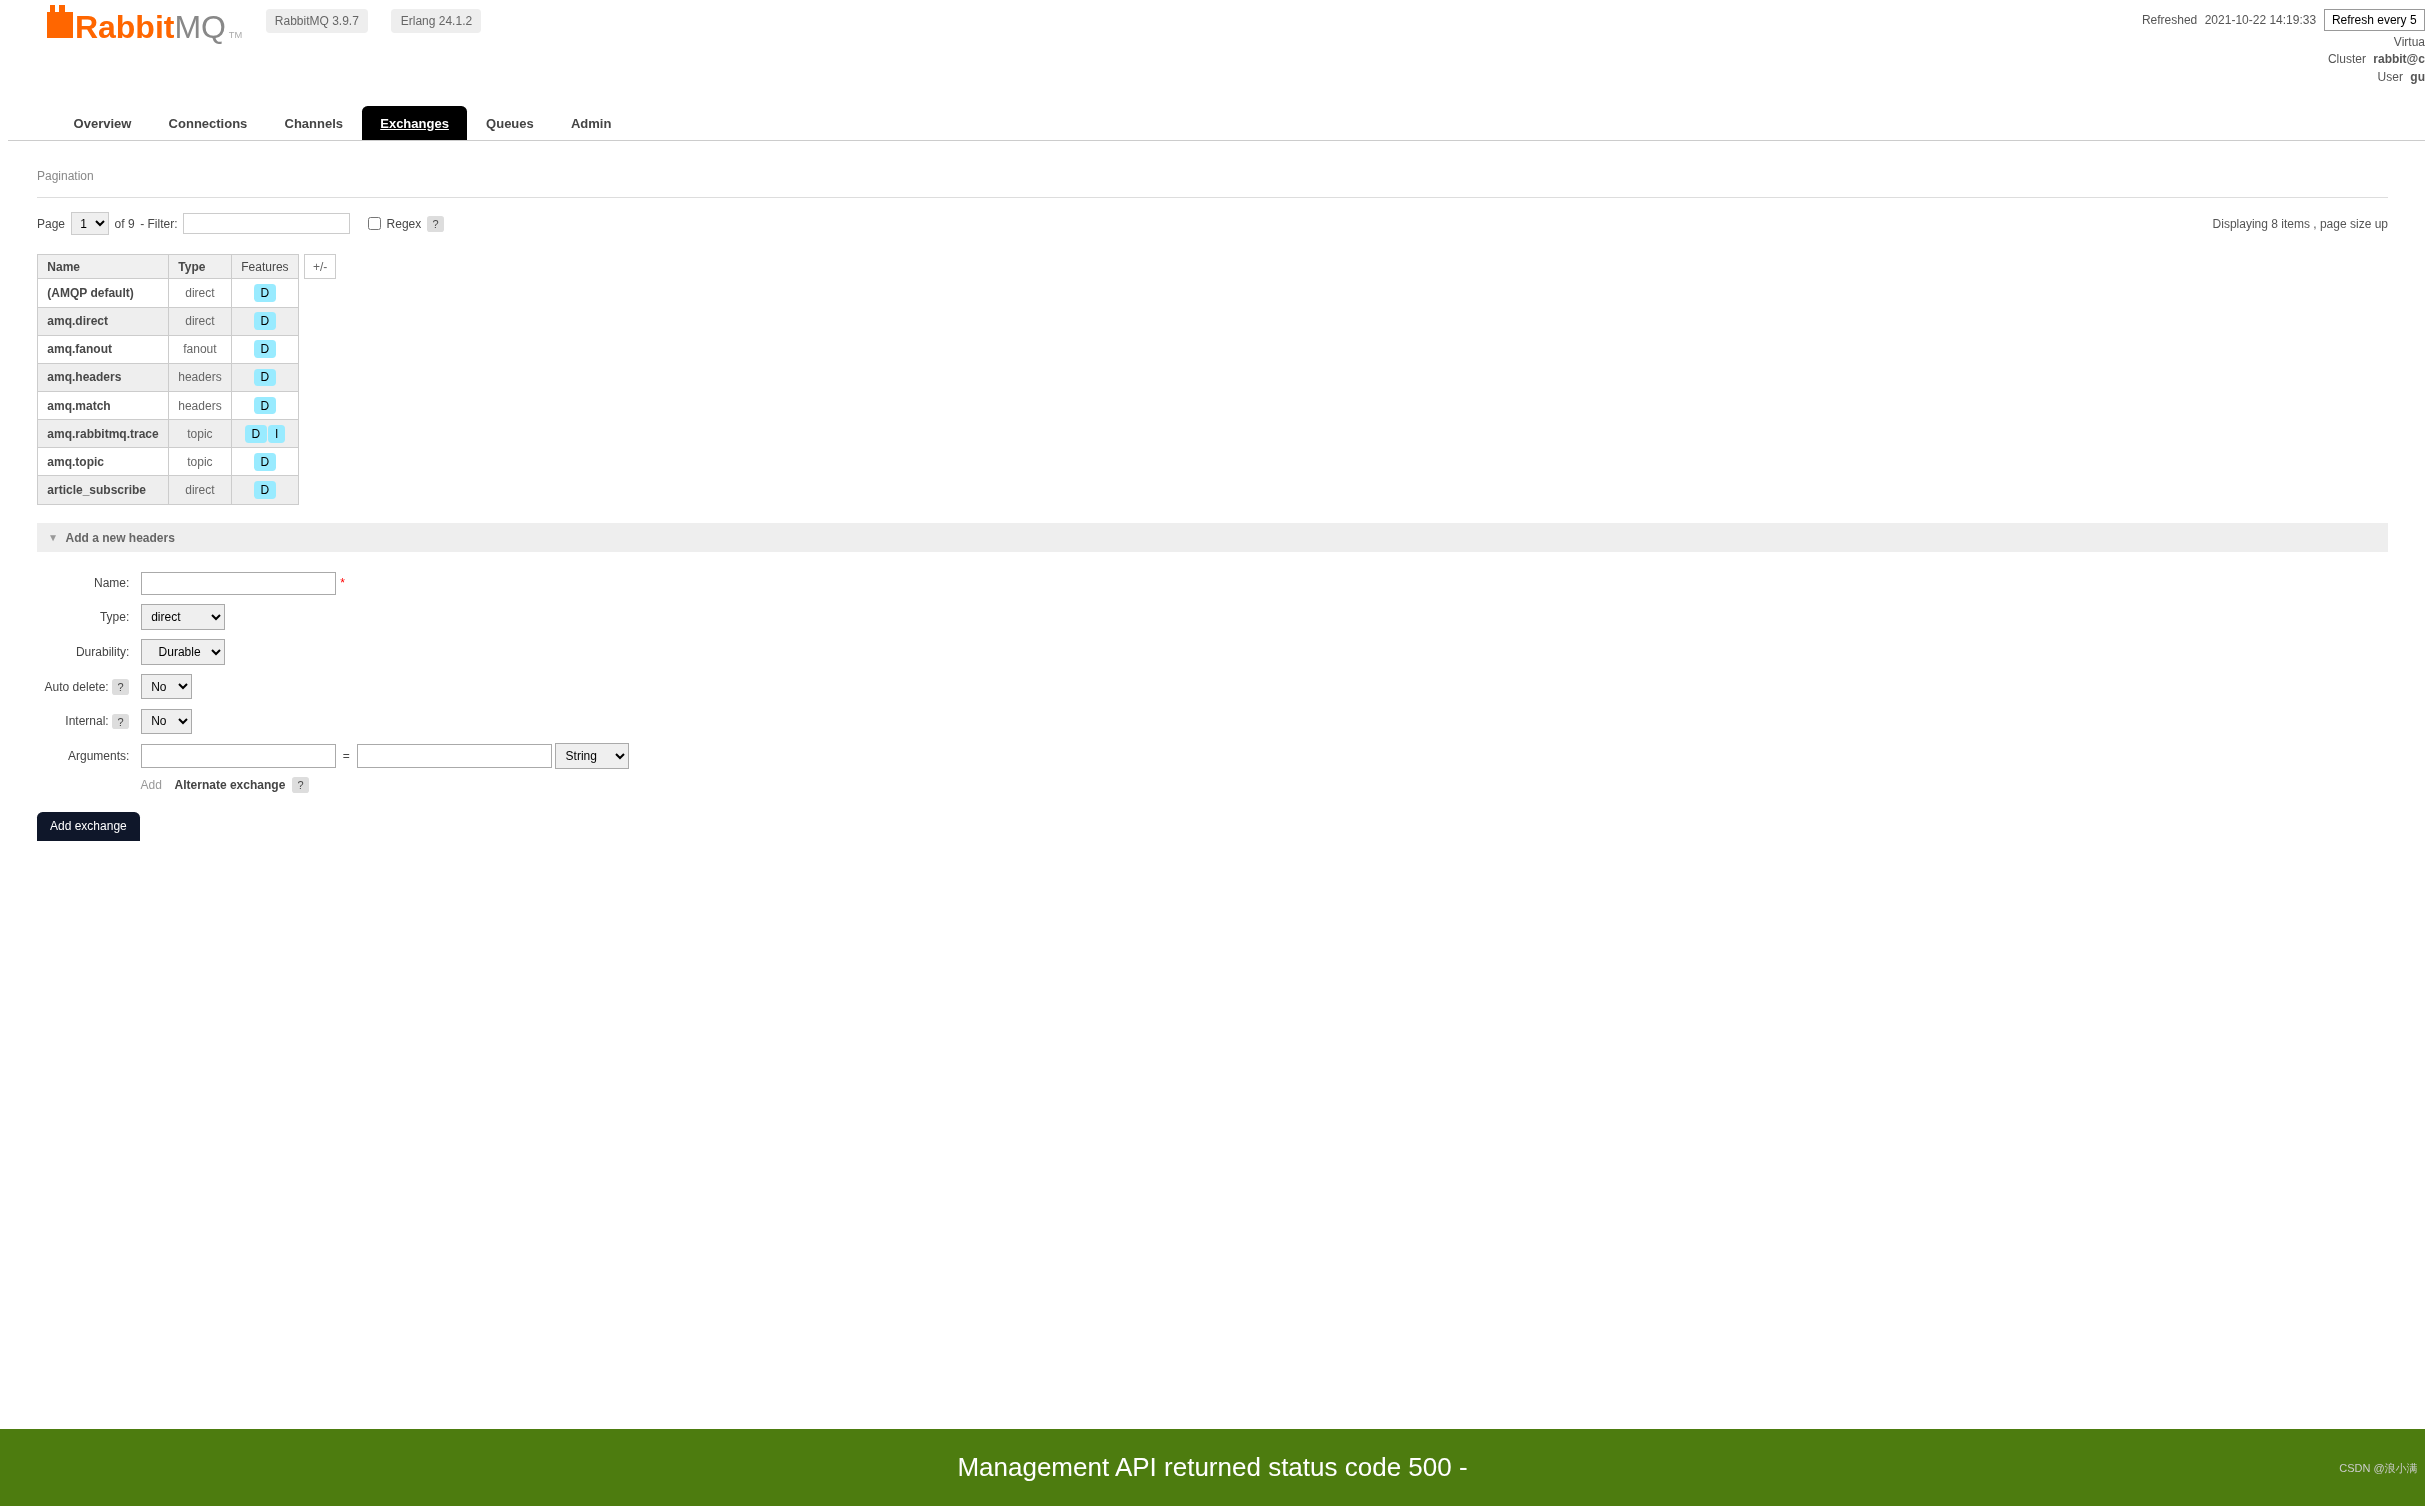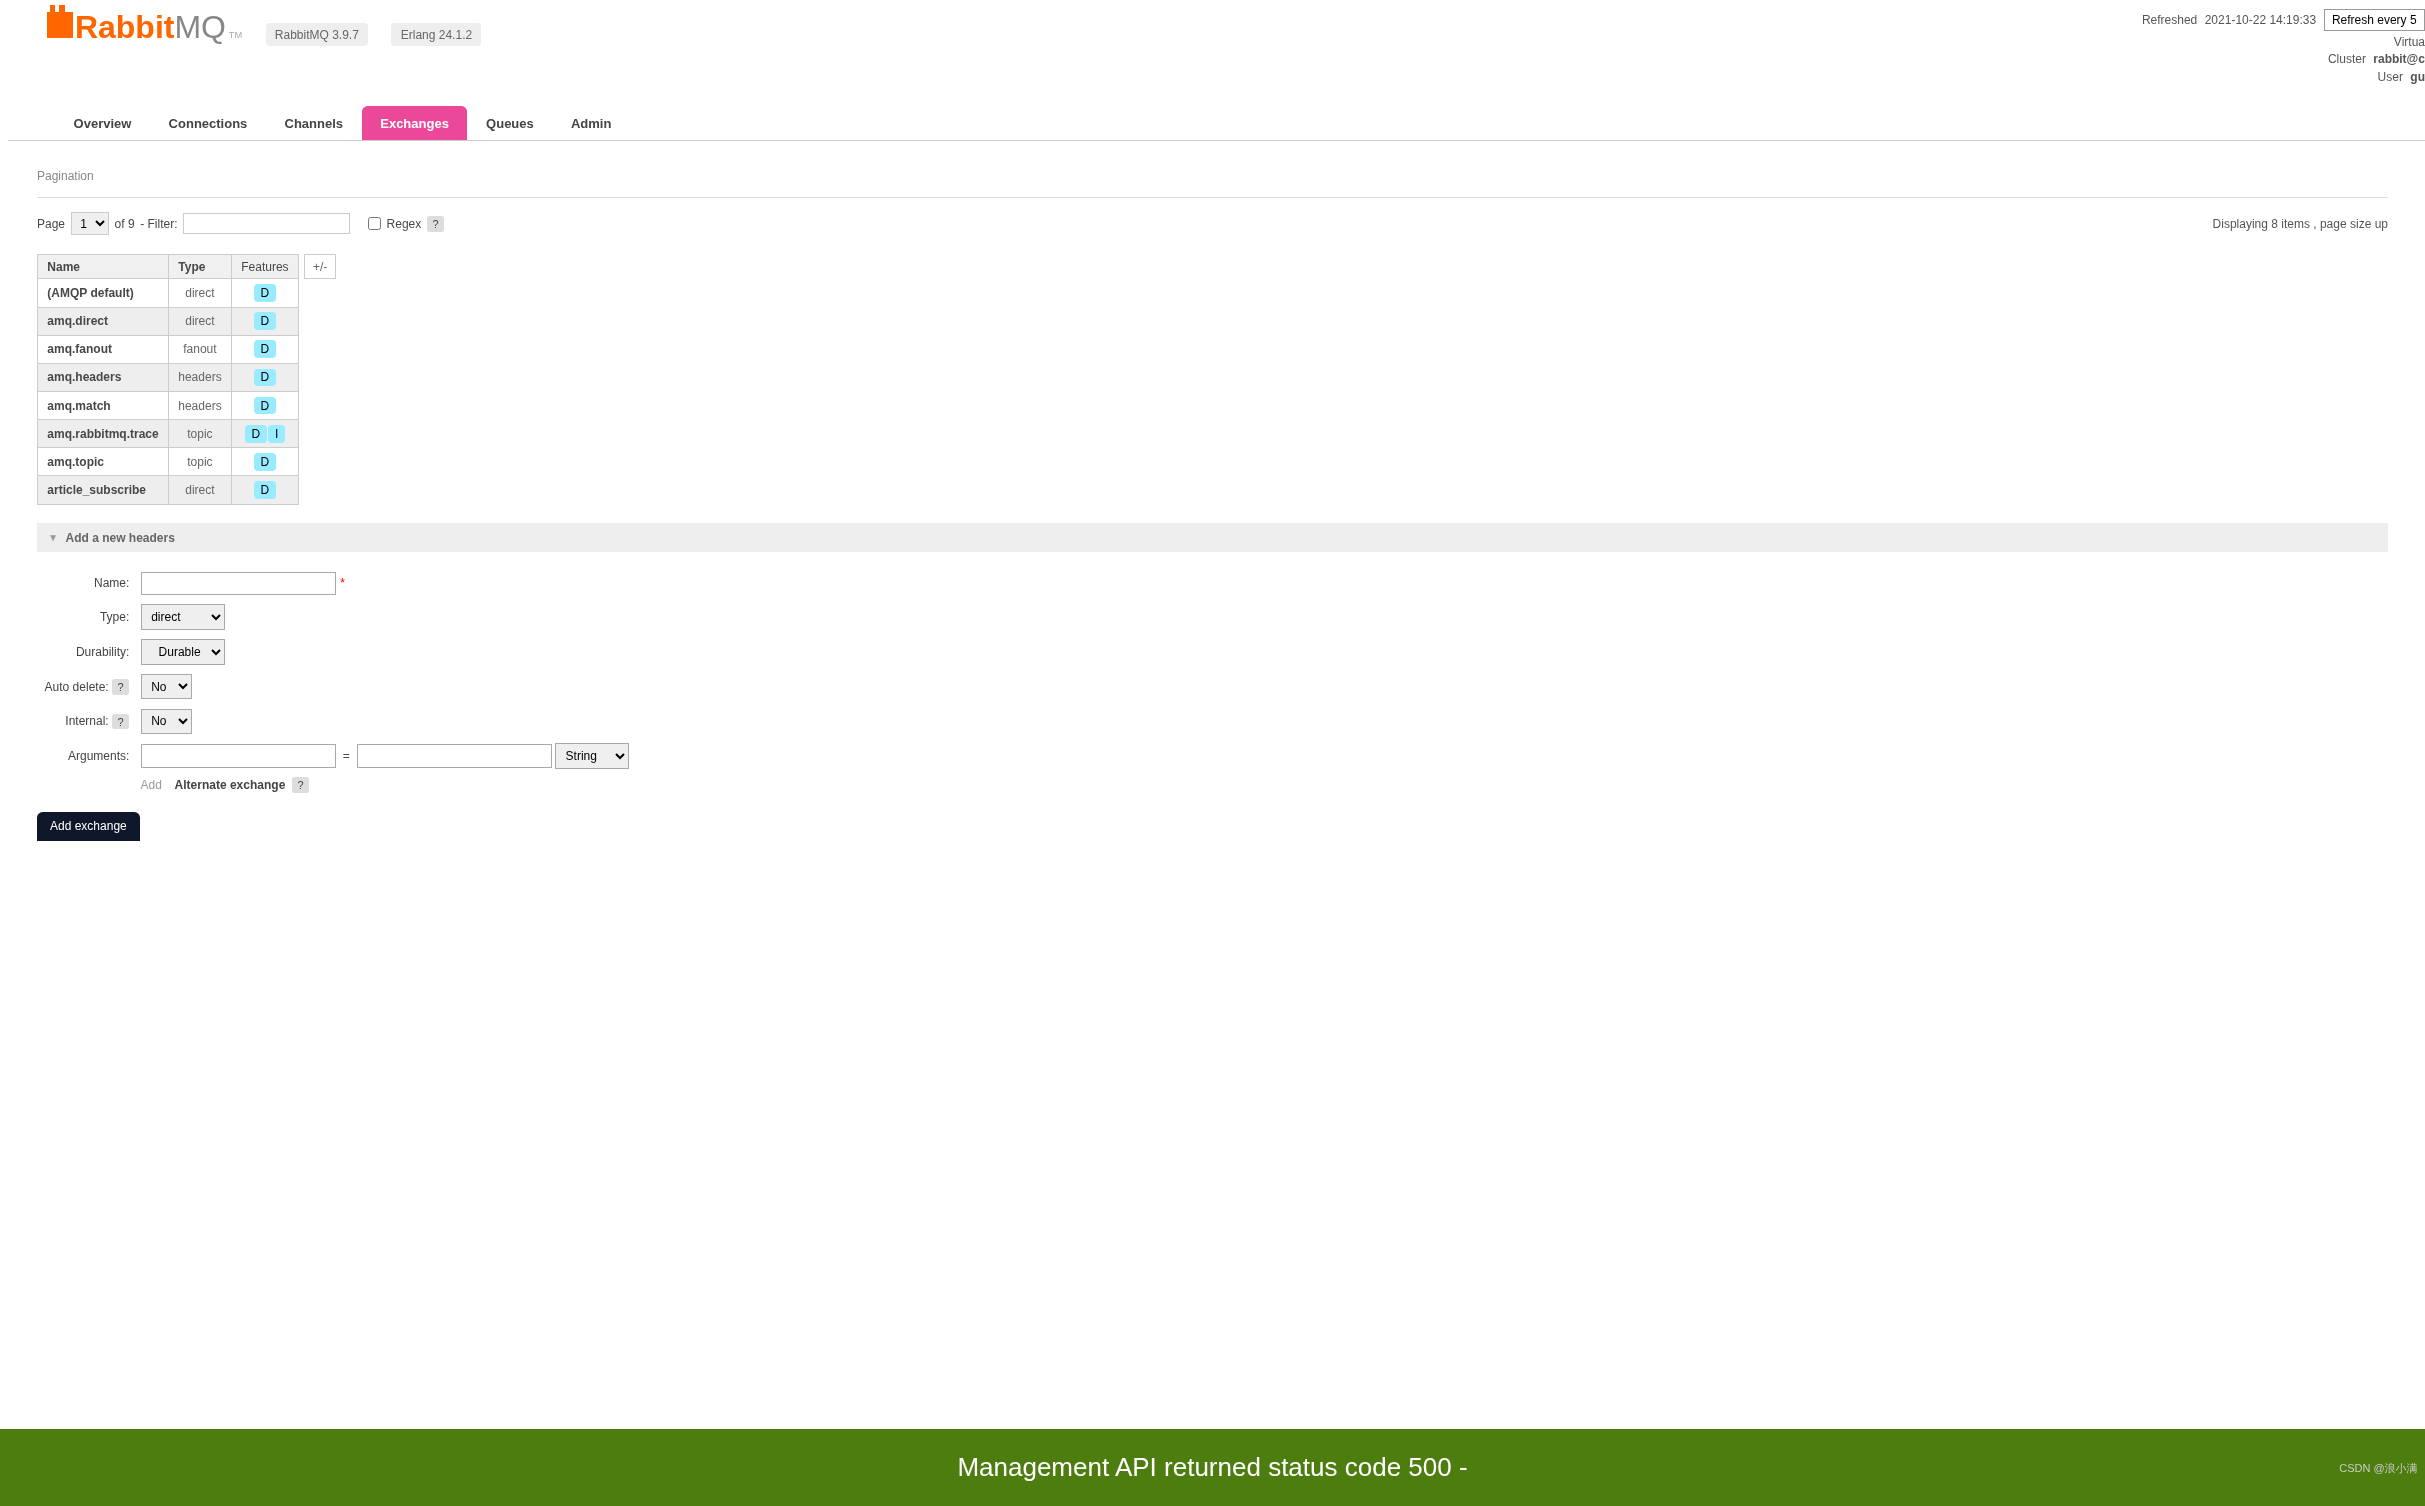--- a/index.html
+++ b/index.html
@@ -1,34 +1,34 @@
 <!DOCTYPE html>
 <html style="font-size:15px"><head>
 <meta charset="utf-8">
 <style>
 * { box-sizing: border-box; margin: 0; padding: 0; }
 body { font-family: Verdana, Arial, sans-serif; font-size: 12px; color: #484848; background: #fff; }
 .container { padding: 0; }
 .top-bar { display: flex; justify-content: space-between; align-items: flex-start; padding: 9.3px 0 0 47px; }
-.logo-area { display: flex; align-items: flex-end; gap: 9.3px; }
+.logo-area { display: flex; align-items: flex-start; gap: 9.3px; }
 .logo { display: flex; align-items: baseline; }
 .logo-icon { width: 26px; height: 26px; background: #f60; margin-right: 1.9px; position: relative; display: inline-block; }
 .logo-icon::before { content: ''; position: absolute; top: -7.4px; left: 2.8px; width: 5.6px; height: 7.4px; background: #f60; }
 .logo-icon::after { content: ''; position: absolute; top: -7.4px; left: 12px; width: 5.6px; height: 7.4px; background: #f60; }
 .logo-text { font-size: 32px; font-weight: 400; }
 .logo-rabbit { color: #f60; font-weight: 600; }
 .logo-mq { color: #888; }
 .logo-tm { font-size: 9.3px; color: #aaa; margin-left: 2.8px; }
 .version-badge { background: #eee; color: #666; padding: 4.7px 9.3px; border-radius: 3.7px; font-size: 12px; margin-left: 14px; }
 .top-right { text-align: right; font-size: 12px; color: #555; padding-right: 0; }
 .top-right-row { margin-bottom: 3.7px; display: flex; justify-content: flex-end; align-items: center; gap: 7.4px; }
 .refresh-btn { border: 0.9px solid #999; padding: 2.8px 7.4px; background: #fff; font-size: 12px; }
 .nav-tabs { display: flex; border-bottom: 0.9px solid #ccc; margin-top: 18.6px; padding-left: 47px; margin-left: 8px; }
 .nav-tab { padding: 9.3px 18.6px; font-weight: 700; color: #444; cursor: pointer; font-size: 13px; }
-.nav-tab.active { background: #ec4899; color: #fff; border-radius: 5.6px 5.6px 0 0; }
+.nav-tab.active { background: #000000; color: #fff; border-radius: 5.6px 5.6px 0 0; text-decoration: underline; }
 .content { padding: 14px 37px; }
 .pagination-label { color: #888; margin-bottom: 14px; margin-top: 14px; }
 .hr { border-top: 0.9px solid #ddd; margin: 4.7px 0 14px 0; }
 .filter-row { display: flex; align-items: center; gap: 5.6px; margin-bottom: 18.6px; flex-wrap: wrap; }
 .filter-row select, .filter-row input[type=text] { border: 0.9px solid #ccc; padding: 2.8px 4.7px; font-size: 12px; }
 .filter-row input[type=text] { width: 167px; }
 .help-badge { background: #ddd; padding: 1.9px 5.6px; border-radius: 2.8px; cursor: pointer; font-size: 11px; }
 .filter-right { margin-left: auto; color: #555; }
 table.list { border-collapse: collapse; margin-bottom: 18.6px; }
 table.list th, table.list td { border: 0.9px solid #ccc; padding: 4.7px 9.3px; text-align: left; }

